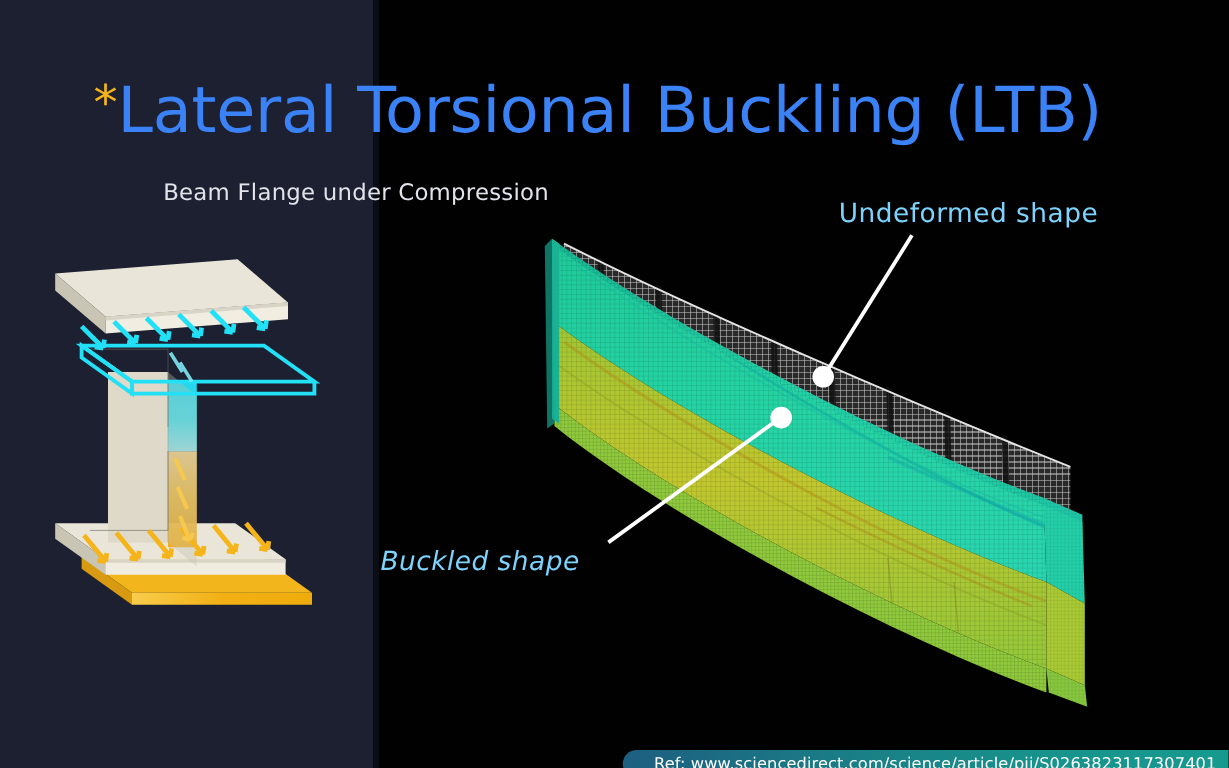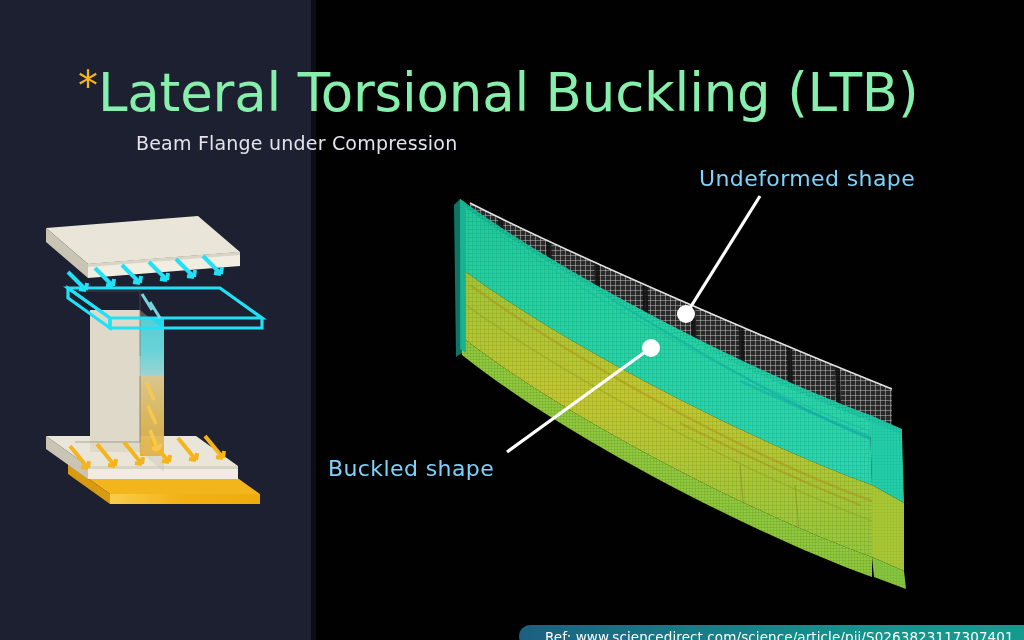--- a/index.html
+++ b/index.html
@@ -47,47 +47,47 @@
     color: #f5b51a;
     font-size: 40px;
     line-height: 1;
     vertical-align: top;
     position: relative;
     top: 4px;
     font-weight: 400;
   }
   #title-text {
     display: inline-block;
-    color: #86efac;
+    color: #3b82f6;
     font-size: 53px;
     line-height: 62px;
     font-weight: 400;
     letter-spacing: -0.2px;
   }
   #subtitle {
     position: absolute;
-    left: 136px; top: 132px;
+    left: 136px; top: 150px;
     color: #e2e4ea;
     font-size: 19px;
     letter-spacing: 0.2px;
     z-index: 40;
     white-space: nowrap;
   }
 
   
   .anno-label {
     position: absolute;
     color: #7dd3fc;
     font-size: 22px;
     letter-spacing: 0.4px;
     z-index: 40;
     white-space: nowrap;
   }
   #anno-undeformed { left: 699px; top: 166px; }
-  #anno-buckled    { left: 328px; top: 456px; }
+  #anno-buckled    { left: 317px; top: 456px; font-style: italic; }
 
   #leaders {
     position: absolute;
     left: 0; top: 0;
     width: 1024px; height: 640px;
     z-index: 35;
     pointer-events: none;
   }
 
   

